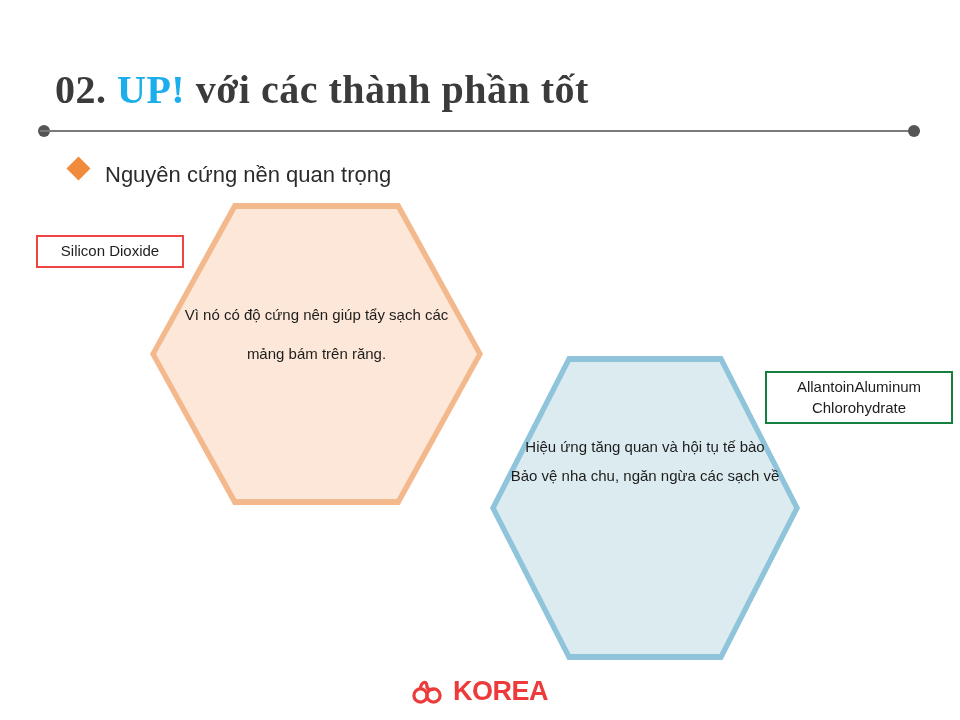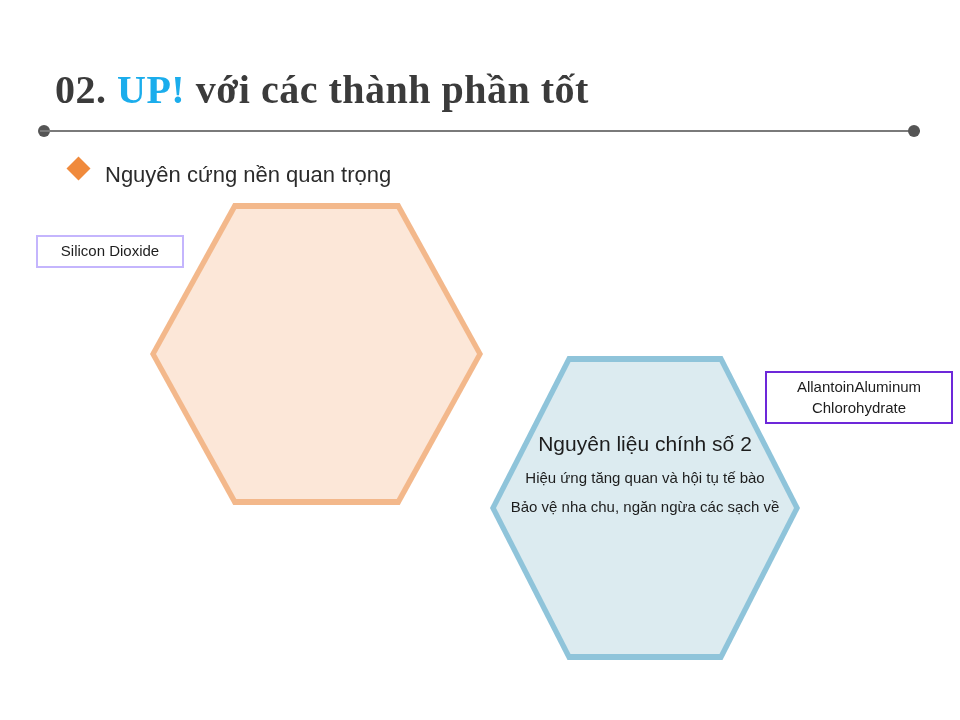--- a/index.html
+++ b/index.html
@@ -151,28 +151,28 @@
     display: flex;
     align-items: center;
     justify-content: center;
     line-height: 1.35;
   }
   #label-left {
     left: 36px;
     top: 235px;
     width: 148px;
     height: 33px;
-    border: 2px solid #c4b5fd;
+    border: 2px solid #ef4444;
   }
   #label-right {
     left: 765px;
     top: 371px;
     width: 188px;
     height: 53px;
-    border: 2px solid #6d28d9;
+    border: 2px solid #15803d;
     padding: 0 6px;
   }
 
   
   .logo {
     position: absolute;
     left: 0;
     top: 678px;
     width: 960px;
     text-align: center;
@@ -206,30 +206,44 @@
   <div class="divider"></div>
   <div class="dot right"></div>
 
   <div class="bullet-diamond"></div>
   <div class="subtitle">Nguyên cứng nền quan trọng</div>
 
   <div class="hex" id="hex1">
     <div class="hex-inner"></div>
   </div>
   <div class="hex-text" id="hex1-text">
+    <div class="hex-body">
+      <div>Vì nó có độ cứng nên giúp tẩy sạch các</div>
+      <div>mảng bám trên răng.</div>
+    </div>
   </div>
 
   <div class="hex" id="hex2">
     <div class="hex-inner"></div>
   </div>
   <div class="hex-text" id="hex2-text">
-    <div class="hex-heading">Nguyên liệu chính số 2</div>
     <div class="hex-body">
       <div>Hiệu ứng tăng quan và hội tụ tế bào</div>
       <div>Bảo vệ nha chu, ngăn ngừa các sạch về</div>
     </div>
   </div>
 
   <div class="label-box" id="label-left">Silicon Dioxide</div>
   <div class="label-box" id="label-right">AllantoinAluminum Chlorohydrate</div>
 
+  <div class="logo">
+    <span class="mark">
+      <svg width="40" height="26" viewBox="0 0 40 26" aria-hidden="true">
+        <g fill="none" stroke="#ed3a3a" stroke-width="3.2">
+          <circle cx="8.5" cy="17.5" r="6.6"></circle>
+          <circle cx="21.5" cy="17.5" r="6.6"></circle>
+          <path d="M8.5 11.2 C8.5 4.5 14.8 1.5 14.8 7.6 C14.8 13.4 21.5 11.2 21.5 11.2"></path>
+        </g>
+      </svg>
+    </span><span class="wordmark">KOREA</span>
+  </div>
 
 </div>
 
 </body></html>

